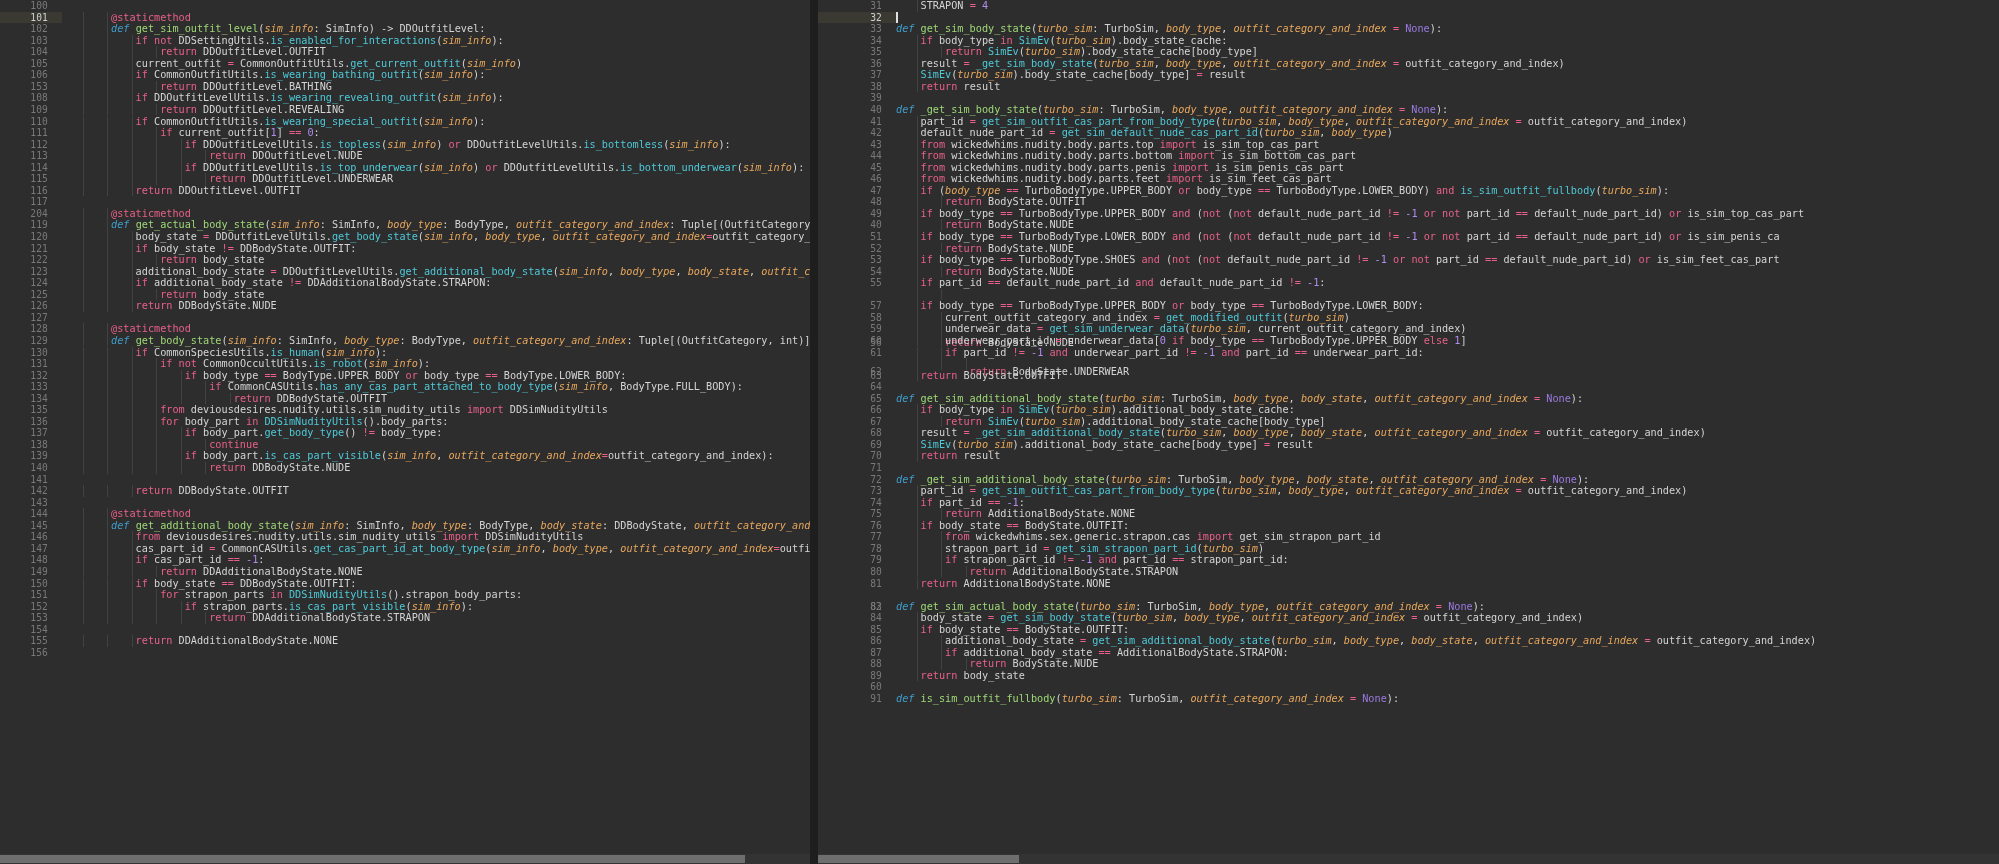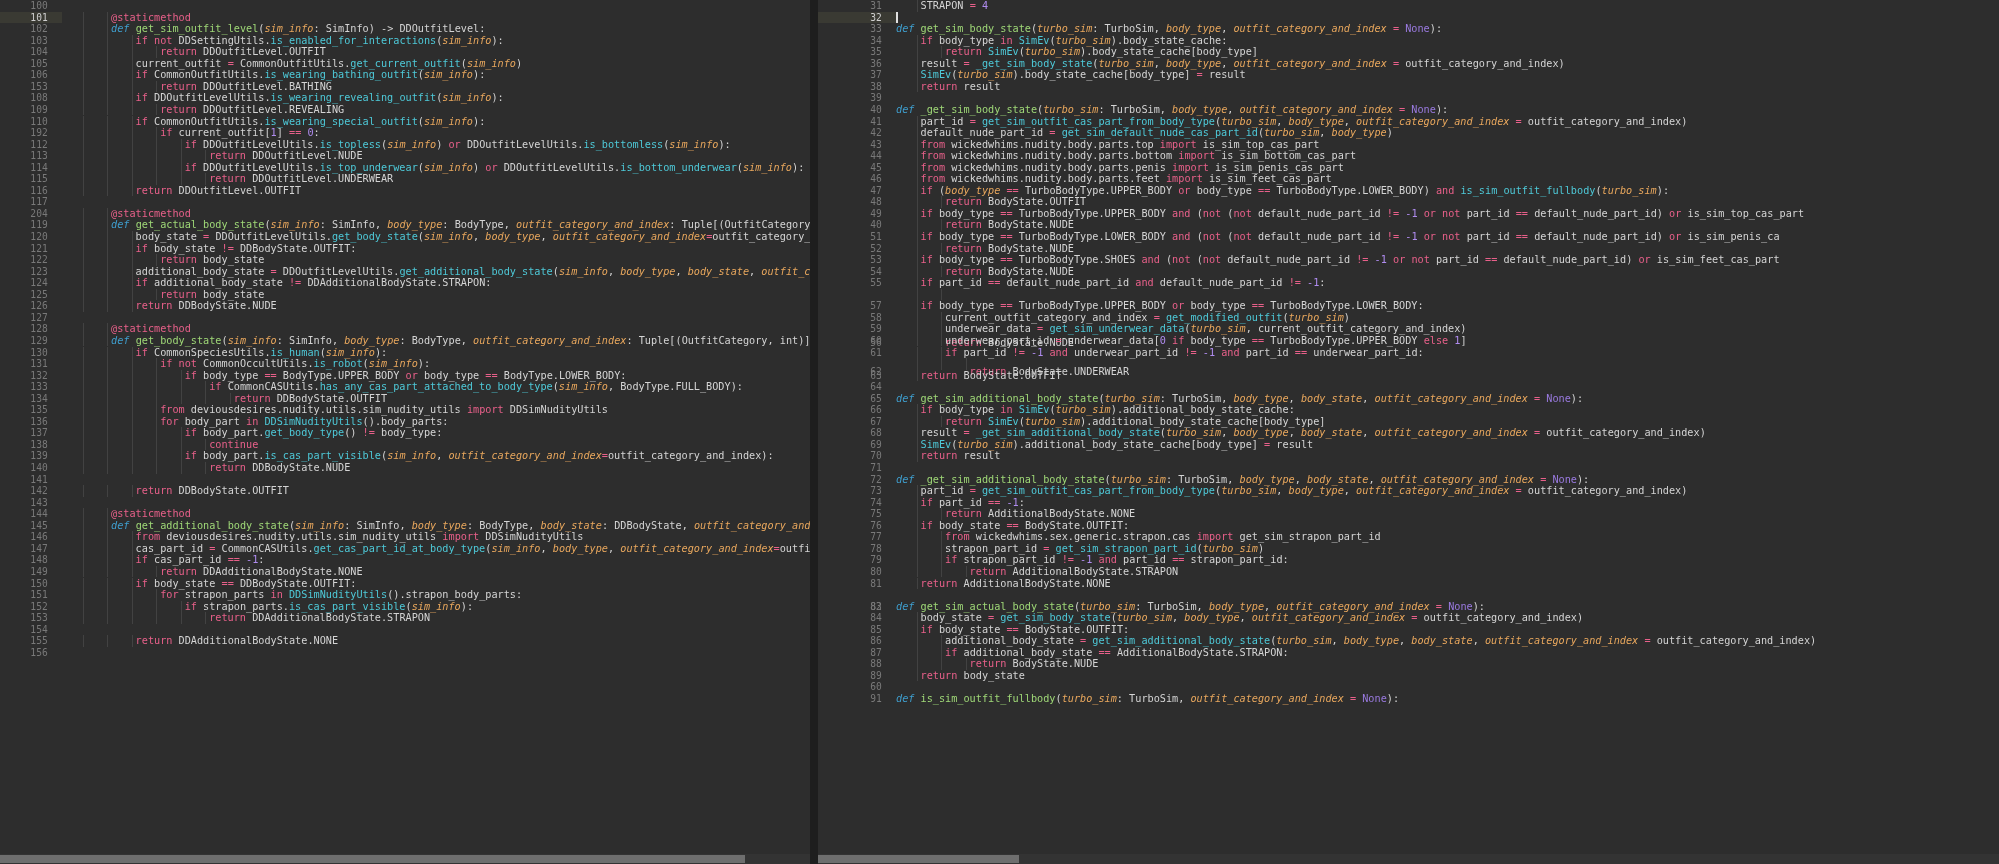--- a/index.html
+++ b/index.html
@@ -333,21 +333,21 @@
           <div class="row active" style="top: 11.55px; position: absolute; left: 0px; width: 100%;"><div class="lnbg"></div><span class="ln">101</span><span class="txt">        <span class="dec">@staticmethod</span></span></div>
           <div class="row" style="top: 23.1px; position: absolute; left: 0px; width: 100%;"><span class="ln">102</span><span class="txt">        <span class="defkw">def</span> <span class="fn">get_sim_outfit_level</span><span class="pln">(</span><span class="par">sim_info</span><span class="pln">:</span> <span class="pln">SimInfo</span><span class="pln">)</span> <span class="pln">-&gt;</span> <span class="pln">DDOutfitLevel</span><span class="pln">:</span></span></div>
           <div class="row" style="top: 34.65px; position: absolute; left: 0px; width: 100%;"><span class="ln">103</span><span class="txt">            <span class="kw">if</span> <span class="kw">not</span> <span class="pln">DDSettingUtils</span><span class="pln">.</span><span class="call">is_enabled_for_interactions</span><span class="pln">(</span><span class="par">sim_info</span><span class="pln">)</span><span class="pln">:</span></span></div>
           <div class="row" style="top: 46.2px; position: absolute; left: 0px; width: 100%;"><span class="ln">104</span><span class="txt">                <span class="kw">return</span> <span class="pln">DDOutfitLevel</span><span class="pln">.</span><span class="pln">OUTFIT</span></span></div>
           <div class="row" style="top: 57.75px; position: absolute; left: 0px; width: 100%;"><span class="ln">105</span><span class="txt">            <span class="pln">current_outfit</span> <span class="op">=</span> <span class="pln">CommonOutfitUtils</span><span class="pln">.</span><span class="call">get_current_outfit</span><span class="pln">(</span><span class="par">sim_info</span><span class="pln">)</span></span></div>
           <div class="row" style="top: 69.3px; position: absolute; left: 0px; width: 100%;"><span class="ln">106</span><span class="txt">            <span class="kw">if</span> <span class="pln">CommonOutfitUtils</span><span class="pln">.</span><span class="call">is_wearing_bathing_outfit</span><span class="pln">(</span><span class="par">sim_info</span><span class="pln">)</span><span class="pln">:</span></span></div>
           <div class="row" style="top: 80.85px; position: absolute; left: 0px; width: 100%;"><span class="ln">153</span><span class="txt">                <span class="kw">return</span> <span class="pln">DDOutfitLevel</span><span class="pln">.</span><span class="pln">BATHING</span></span></div>
           <div class="row" style="top: 92.4px; position: absolute; left: 0px; width: 100%;"><span class="ln">108</span><span class="txt">            <span class="kw">if</span> <span class="pln">DDOutfitLevelUtils</span><span class="pln">.</span><span class="call">is_wearing_revealing_outfit</span><span class="pln">(</span><span class="par">sim_info</span><span class="pln">)</span><span class="pln">:</span></span></div>
           <div class="row" style="top: 103.95px; position: absolute; left: 0px; width: 100%;"><span class="ln">109</span><span class="txt">                <span class="kw">return</span> <span class="pln">DDOutfitLevel</span><span class="pln">.</span><span class="pln">REVEALING</span></span></div>
           <div class="row" style="top: 115.5px; position: absolute; left: 0px; width: 100%;"><span class="ln">110</span><span class="txt">            <span class="kw">if</span> <span class="pln">CommonOutfitUtils</span><span class="pln">.</span><span class="call">is_wearing_special_outfit</span><span class="pln">(</span><span class="par">sim_info</span><span class="pln">)</span><span class="pln">:</span></span></div>
-          <div class="row" style="top: 127.05px; position: absolute; left: 0px; width: 100%;"><span class="ln">192</span><span class="txt">                <span class="kw">if</span> <span class="pln">current_outfit</span><span class="pln">[</span><span class="num">1</span><span class="pln">]</span> <span class="op">==</span> <span class="num">0</span><span class="pln">:</span></span></div>
+          <div class="row" style="top: 127.05px; position: absolute; left: 0px; width: 100%;"><span class="ln">111</span><span class="txt">                <span class="kw">if</span> <span class="pln">current_outfit</span><span class="pln">[</span><span class="num">1</span><span class="pln">]</span> <span class="op">==</span> <span class="num">0</span><span class="pln">:</span></span></div>
           <div class="row" style="top: 138.6px; position: absolute; left: 0px; width: 100%;"><span class="ln">112</span><span class="txt">                    <span class="kw">if</span> <span class="pln">DDOutfitLevelUtils</span><span class="pln">.</span><span class="call">is_topless</span><span class="pln">(</span><span class="par">sim_info</span><span class="pln">)</span> <span class="kw">or</span> <span class="pln">DDOutfitLevelUtils</span><span class="pln">.</span><span class="call">is_bottomless</span><span class="pln">(</span><span class="par">sim_info</span><span class="pln">)</span><span class="pln">:</span></span></div>
           <div class="row" style="top: 150.15px; position: absolute; left: 0px; width: 100%;"><span class="ln">113</span><span class="txt">                        <span class="kw">return</span> <span class="pln">DDOutfitLevel</span><span class="pln">.</span><span class="pln">NUDE</span></span></div>
           <div class="row" style="top: 161.7px; position: absolute; left: 0px; width: 100%;"><span class="ln">114</span><span class="txt">                    <span class="kw">if</span> <span class="pln">DDOutfitLevelUtils</span><span class="pln">.</span><span class="call">is_top_underwear</span><span class="pln">(</span><span class="par">sim_info</span><span class="pln">)</span> <span class="kw">or</span> <span class="pln">DDOutfitLevelUtils</span><span class="pln">.</span><span class="call">is_bottom_underwear</span><span class="pln">(</span><span class="par">sim_info</span><span class="pln">)</span><span class="pln">:</span></span></div>
           <div class="row" style="top: 173.25px; position: absolute; left: 0px; width: 100%;"><span class="ln">115</span><span class="txt">                        <span class="kw">return</span> <span class="pln">DDOutfitLevel</span><span class="pln">.</span><span class="pln">UNDERWEAR</span></span></div>
           <div class="row" style="top: 184.8px; position: absolute; left: 0px; width: 100%;"><span class="ln">116</span><span class="txt">            <span class="kw">return</span> <span class="pln">DDOutfitLevel</span><span class="pln">.</span><span class="pln">OUTFIT</span></span></div>
           <div class="row" style="top: 196.35px; position: absolute; left: 0px; width: 100%;"><span class="ln">117</span><span class="txt"></span></div>
           <div class="row" style="top: 207.9px; position: absolute; left: 0px; width: 100%;"><span class="ln">204</span><span class="txt">        <span class="dec">@staticmethod</span></span></div>
           <div class="row" style="top: 219.45px; position: absolute; left: 0px; width: 100%;"><span class="ln">119</span><span class="txt">        <span class="defkw">def</span> <span class="fn">get_actual_body_state</span><span class="pln">(</span><span class="par">sim_info</span><span class="pln">:</span> <span class="pln">SimInfo</span><span class="pln">,</span> <span class="par">body_type</span><span class="pln">:</span> <span class="pln">BodyType</span><span class="pln">,</span> <span class="par">outfit_category_and_index</span><span class="pln">:</span> <span class="pln">Tuple</span><span class="pln">[</span><span class="pln">(</span><span class="pln">OutfitCategory</span>   </span></div>
           <div class="row" style="top: 231px; position: absolute; left: 0px; width: 100%;"><span class="ln">120</span><span class="txt">            <span class="pln">body_state</span> <span class="op">=</span> <span class="pln">DDOutfitLevelUtils</span><span class="pln">.</span><span class="call">get_body_state</span><span class="pln">(</span><span class="par">sim_info</span><span class="pln">,</span> <span class="par">body_type</span><span class="pln">,</span> <span class="par">outfit_category_and_index</span><span class="op">=</span><span class="pln">outfit_category_and_index</span></span></div>
           <div class="row" style="top: 242.55px; position: absolute; left: 0px; width: 100%;"><span class="ln">121</span><span class="txt">            <span class="kw">if</span> <span class="pln">body_state</span> <span class="op">!=</span> <span class="pln">DDBodyState</span><span class="pln">.</span><span class="pln">OUTFIT</span><span class="pln">:</span></span></div>

